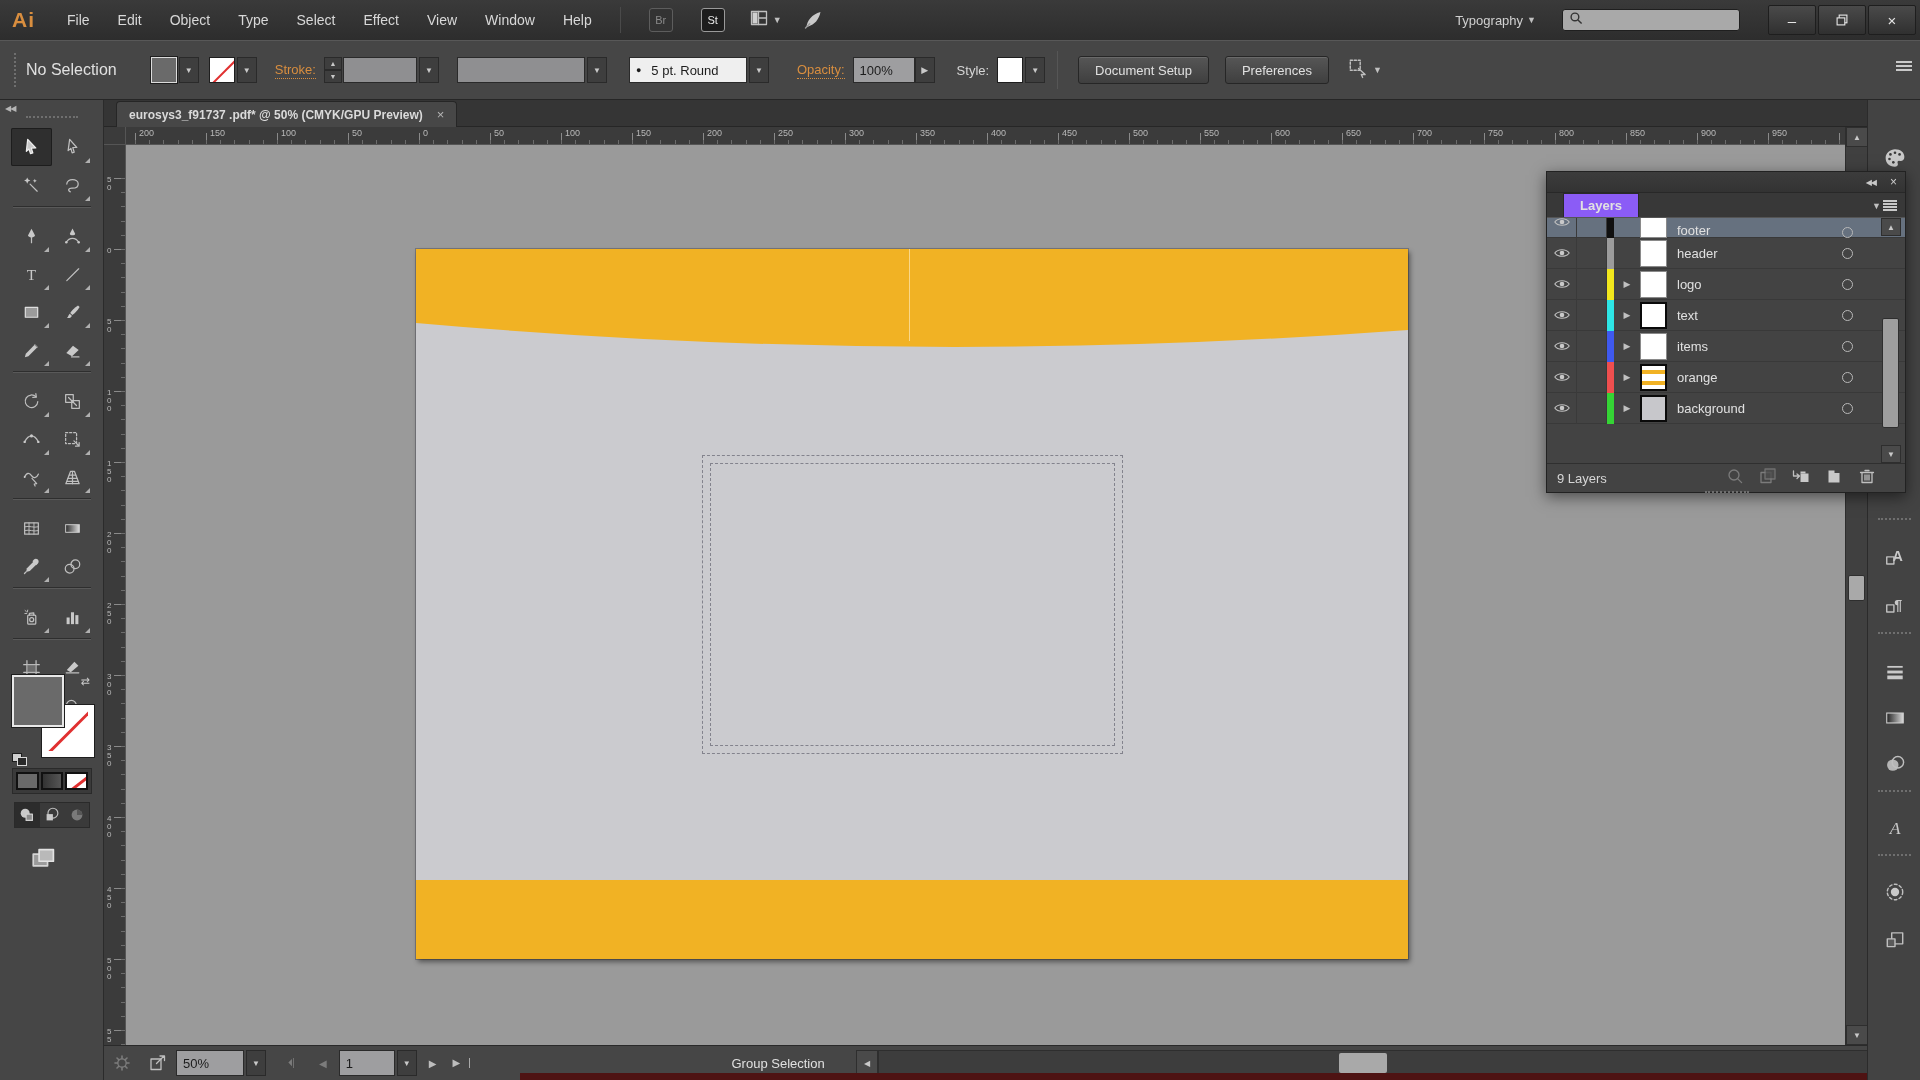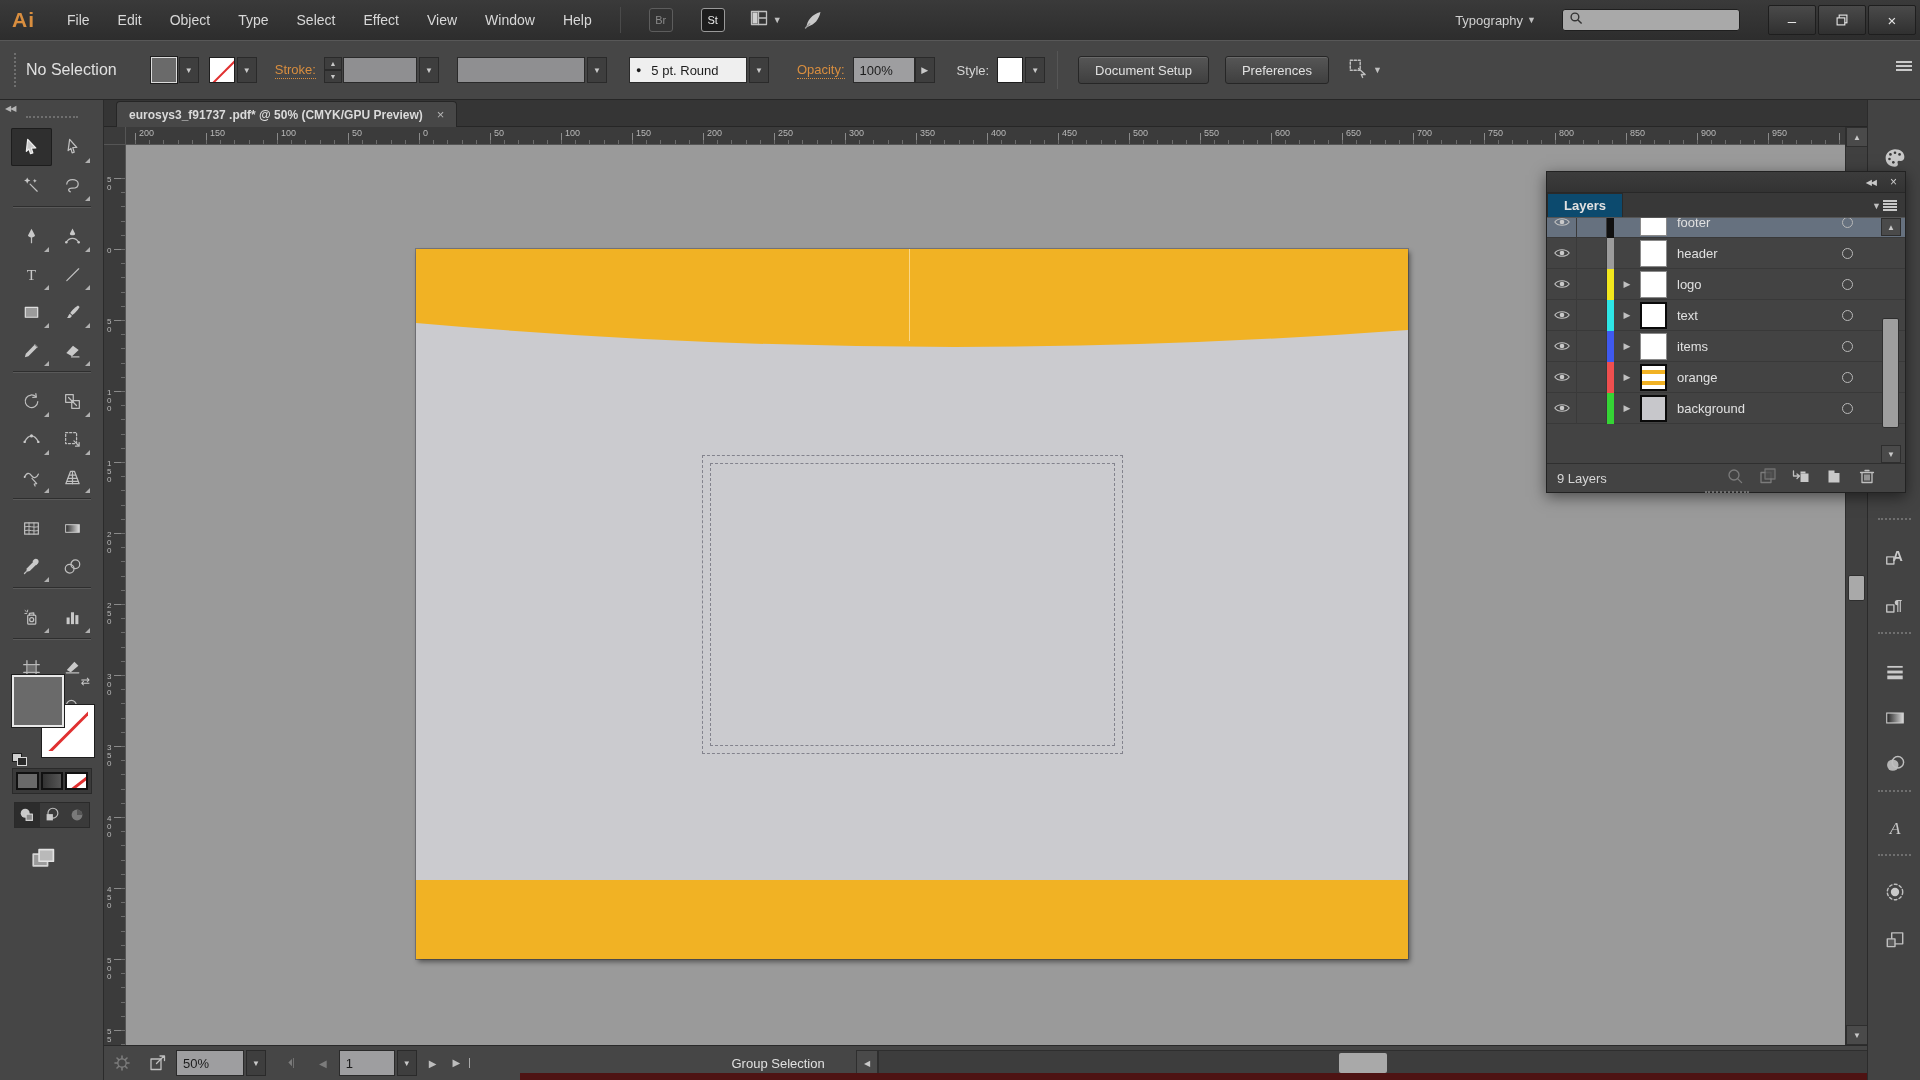--- a/index.html
+++ b/index.html
@@ -151,22 +151,22 @@
 
   
   #layers-panel { position:absolute; left:1546px; top:171px; width:360px; height:322px; background:#434343;
     border:1px solid #222; box-shadow:0 4px 14px rgba(0,0,0,.5); z-index:50;}
   #lp-titlebar { height:21px; background:linear-gradient(#3c3c3c,#333); border-bottom:1px solid #282828;
     display:flex; align-items:center; justify-content:flex-end; padding:0 8px; gap:14px;}
   #lp-titlebar .g { font-size:8px; color:#c9c9c9; letter-spacing:-1px;}
   #lp-titlebar .x { font-size:12px; color:#cdcdcd; }
   #lp-tabs { height:25px; background:#383838; display:flex; align-items:flex-end; position:relative;
     border-bottom:1px solid #555;}
-  #lp-tab { height:24px; background:#0c4a6e; border:1px solid #2a2a2a; border-bottom:none;
-    padding:0 16px; display:flex; align-items:center; font-size:13px; color:#e2e2e2; margin-left:0; font-weight:bold;}
+  #lp-tab { height:24px; background:#8b5cf6; border:1px solid #2a2a2a; border-bottom:none;
+    padding:0 16px; display:flex; align-items:center; font-size:13px; color:#e2e2e2; margin-left:16px; font-weight:bold;}
   #lp-menu { position:absolute; right:8px; top:6px; display:flex; align-items:center; gap:2px;}
   #lp-menu .lines { display:inline-block; width:14px; }
   #lp-menu .lines i { display:block; height:2px; background:#c9c9c9; margin:1px 0;}
   #lp-rows { position:relative; height:245px; overflow:hidden; background:#434343;}
   .lrow { position:relative; height:31px; border-bottom:1px solid #393939; display:flex; align-items:center;}
   .lrow.selected { background:#66717f; }
   .lrow.partial { height:20px; }
   .lrow.partial .inner { margin-top:-11px; }
   .l-eye { width:30px; height:100%; border-right:1px solid #3a3a3a; display:flex; align-items:center; justify-content:center;}
   .l-lock { width:30px; height:100%; border-right:1px solid #3a3a3a;}
@@ -769,21 +769,21 @@
       <span class="lines">
           <i></i>
           <i></i>
           <i></i>
           <i></i>
         </span>
     </span>
   </div>
   <div id="lp-rows">
     <div class="lrow selected partial">
-        <div class="inner" style="display: flex; align-items: center; width: 100%; height: 31px;">
+        <div class="inner" style="display: flex; align-items: flex-end; width: 100%; height: 31px;">
           <span class="l-eye">
             <svg width="18" height="18" viewBox="0 0 20 20" fill="none" stroke="#bfbfbf" stroke-width="1.3" stroke-linecap="round" stroke-linejoin="round">
               <path d="M2 10 C5.2 5.2 14.8 5.2 18 10 C14.8 14.8 5.2 14.8 2 10 Z"></path>
               <circle cx="10" cy="10" r="2.6" fill="#c9c9c9" stroke="none"></circle>
             </svg>
           </span>
           <span class="l-lock"></span>
           <span class="l-bar" style="background: rgb(16, 16, 16);"></span>
           <span class="l-tri"></span>
           <span class="l-thumb" style="background: rgb(255, 255, 255);"></span>

